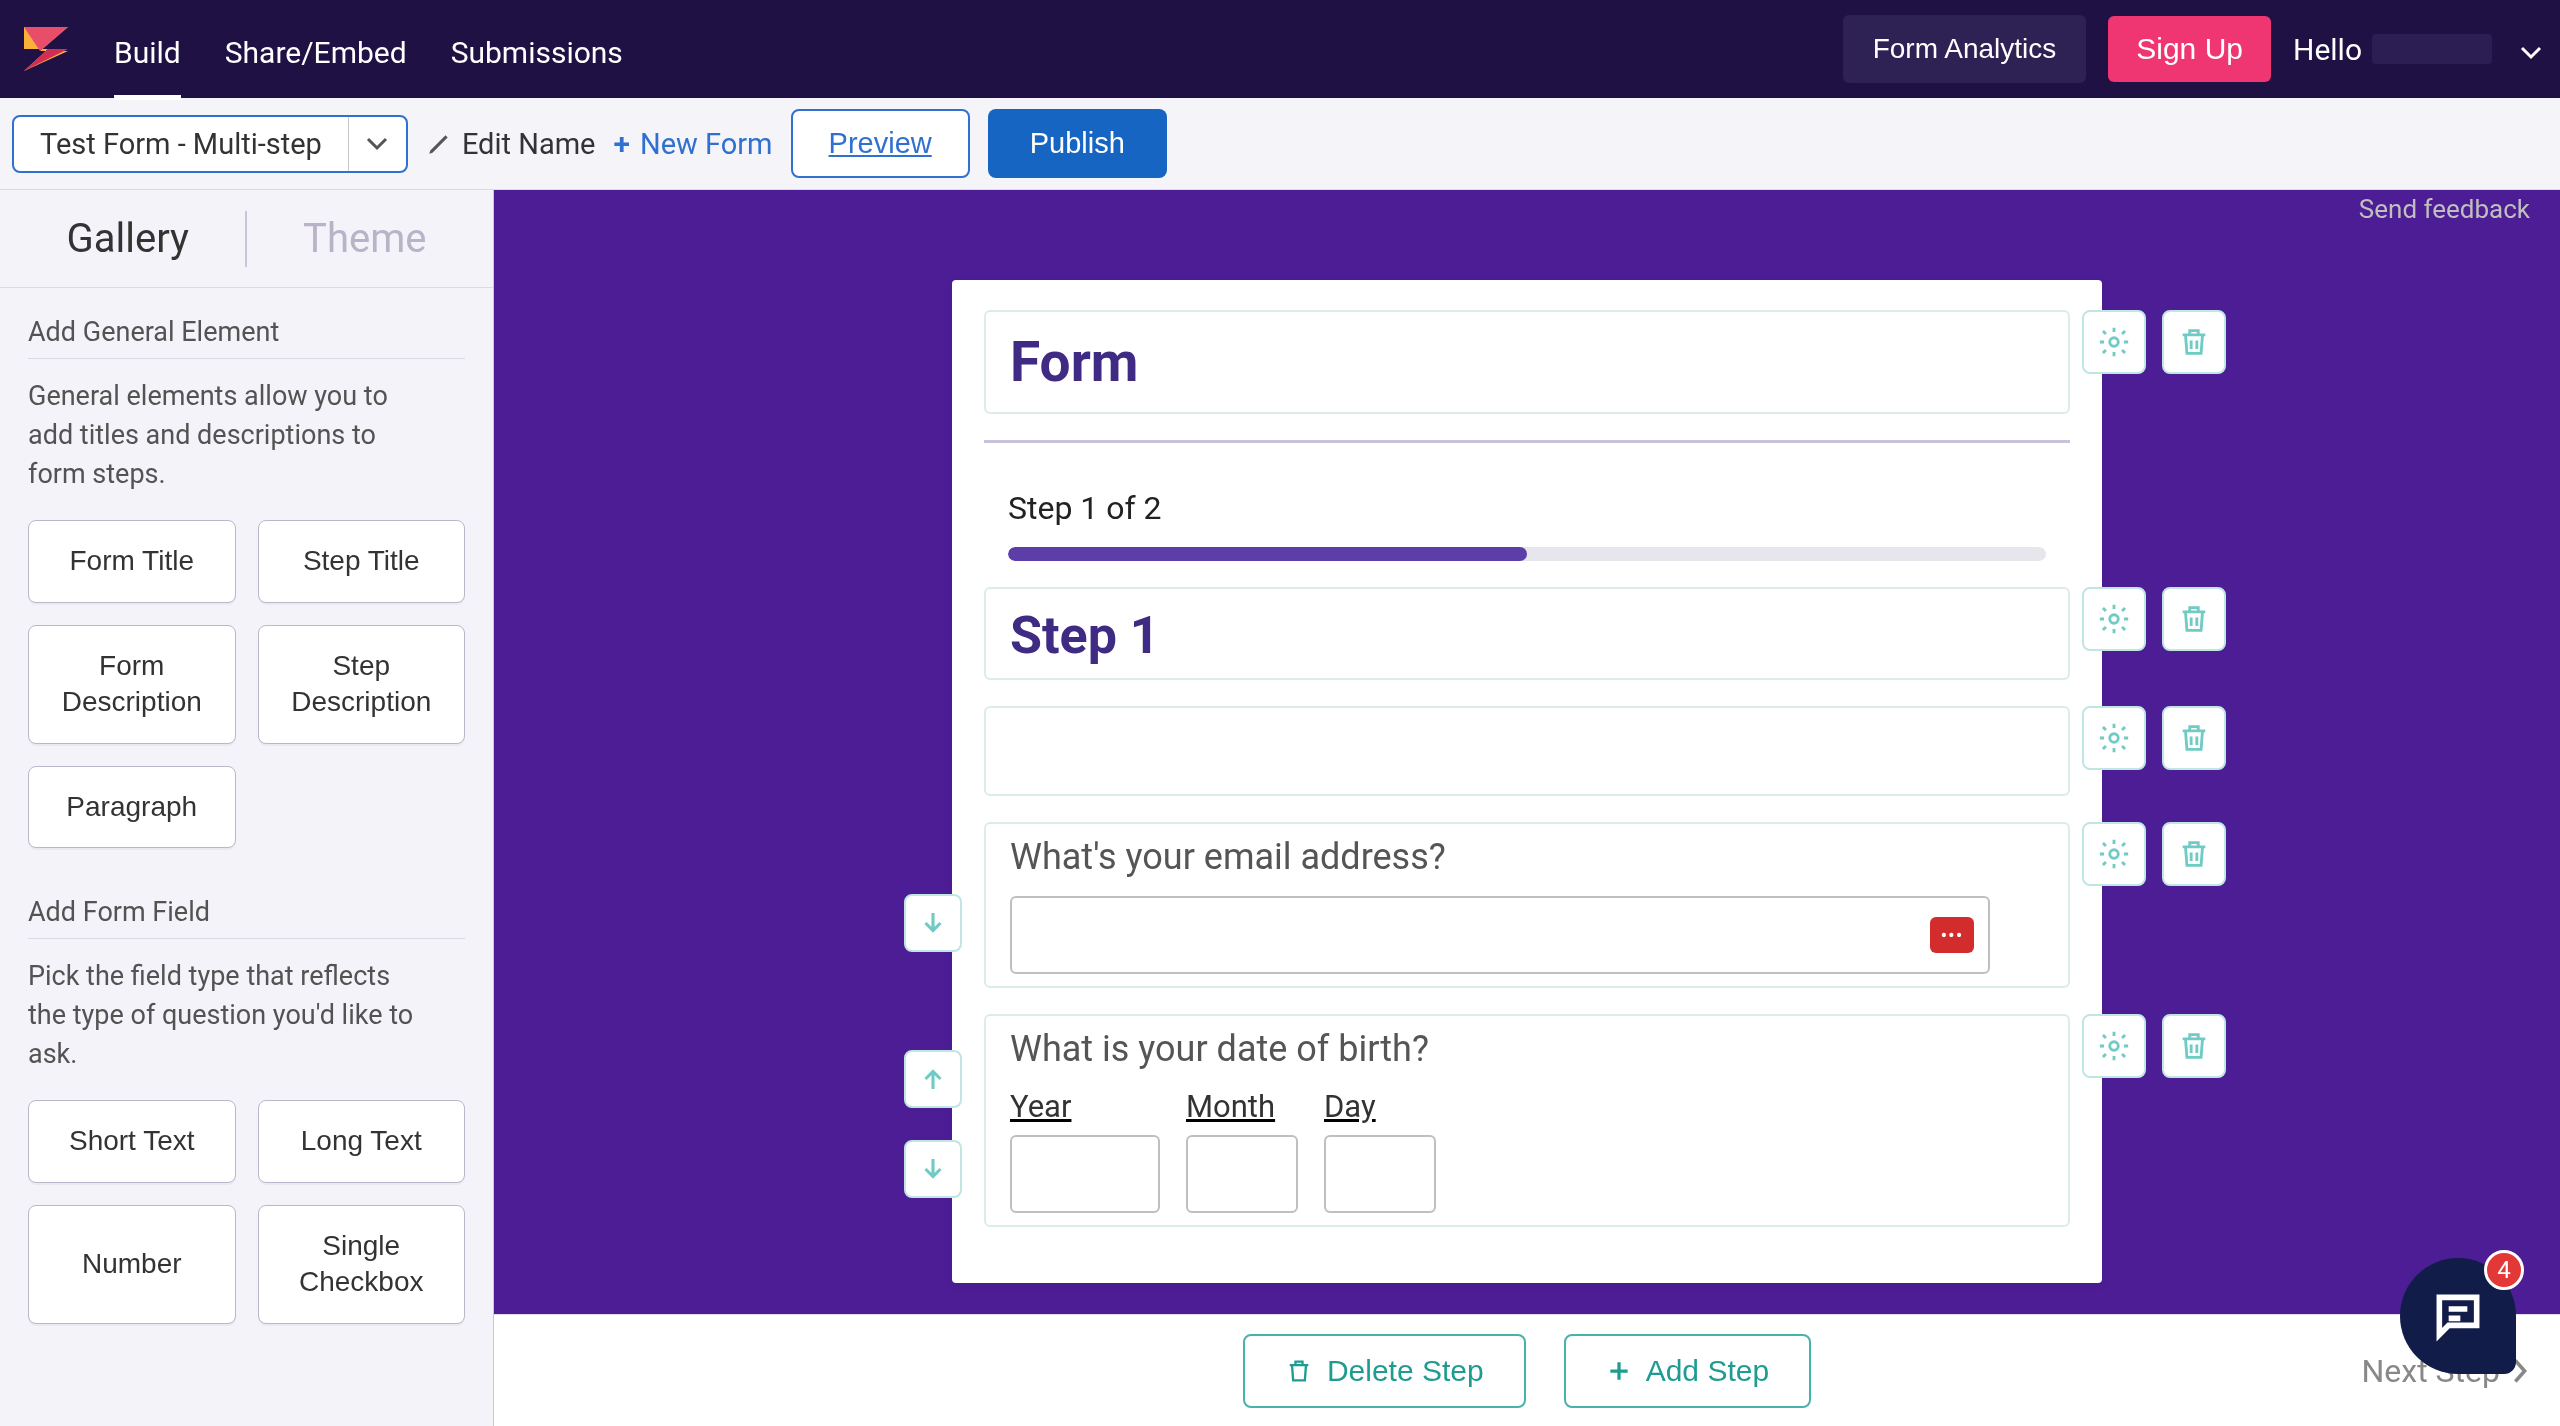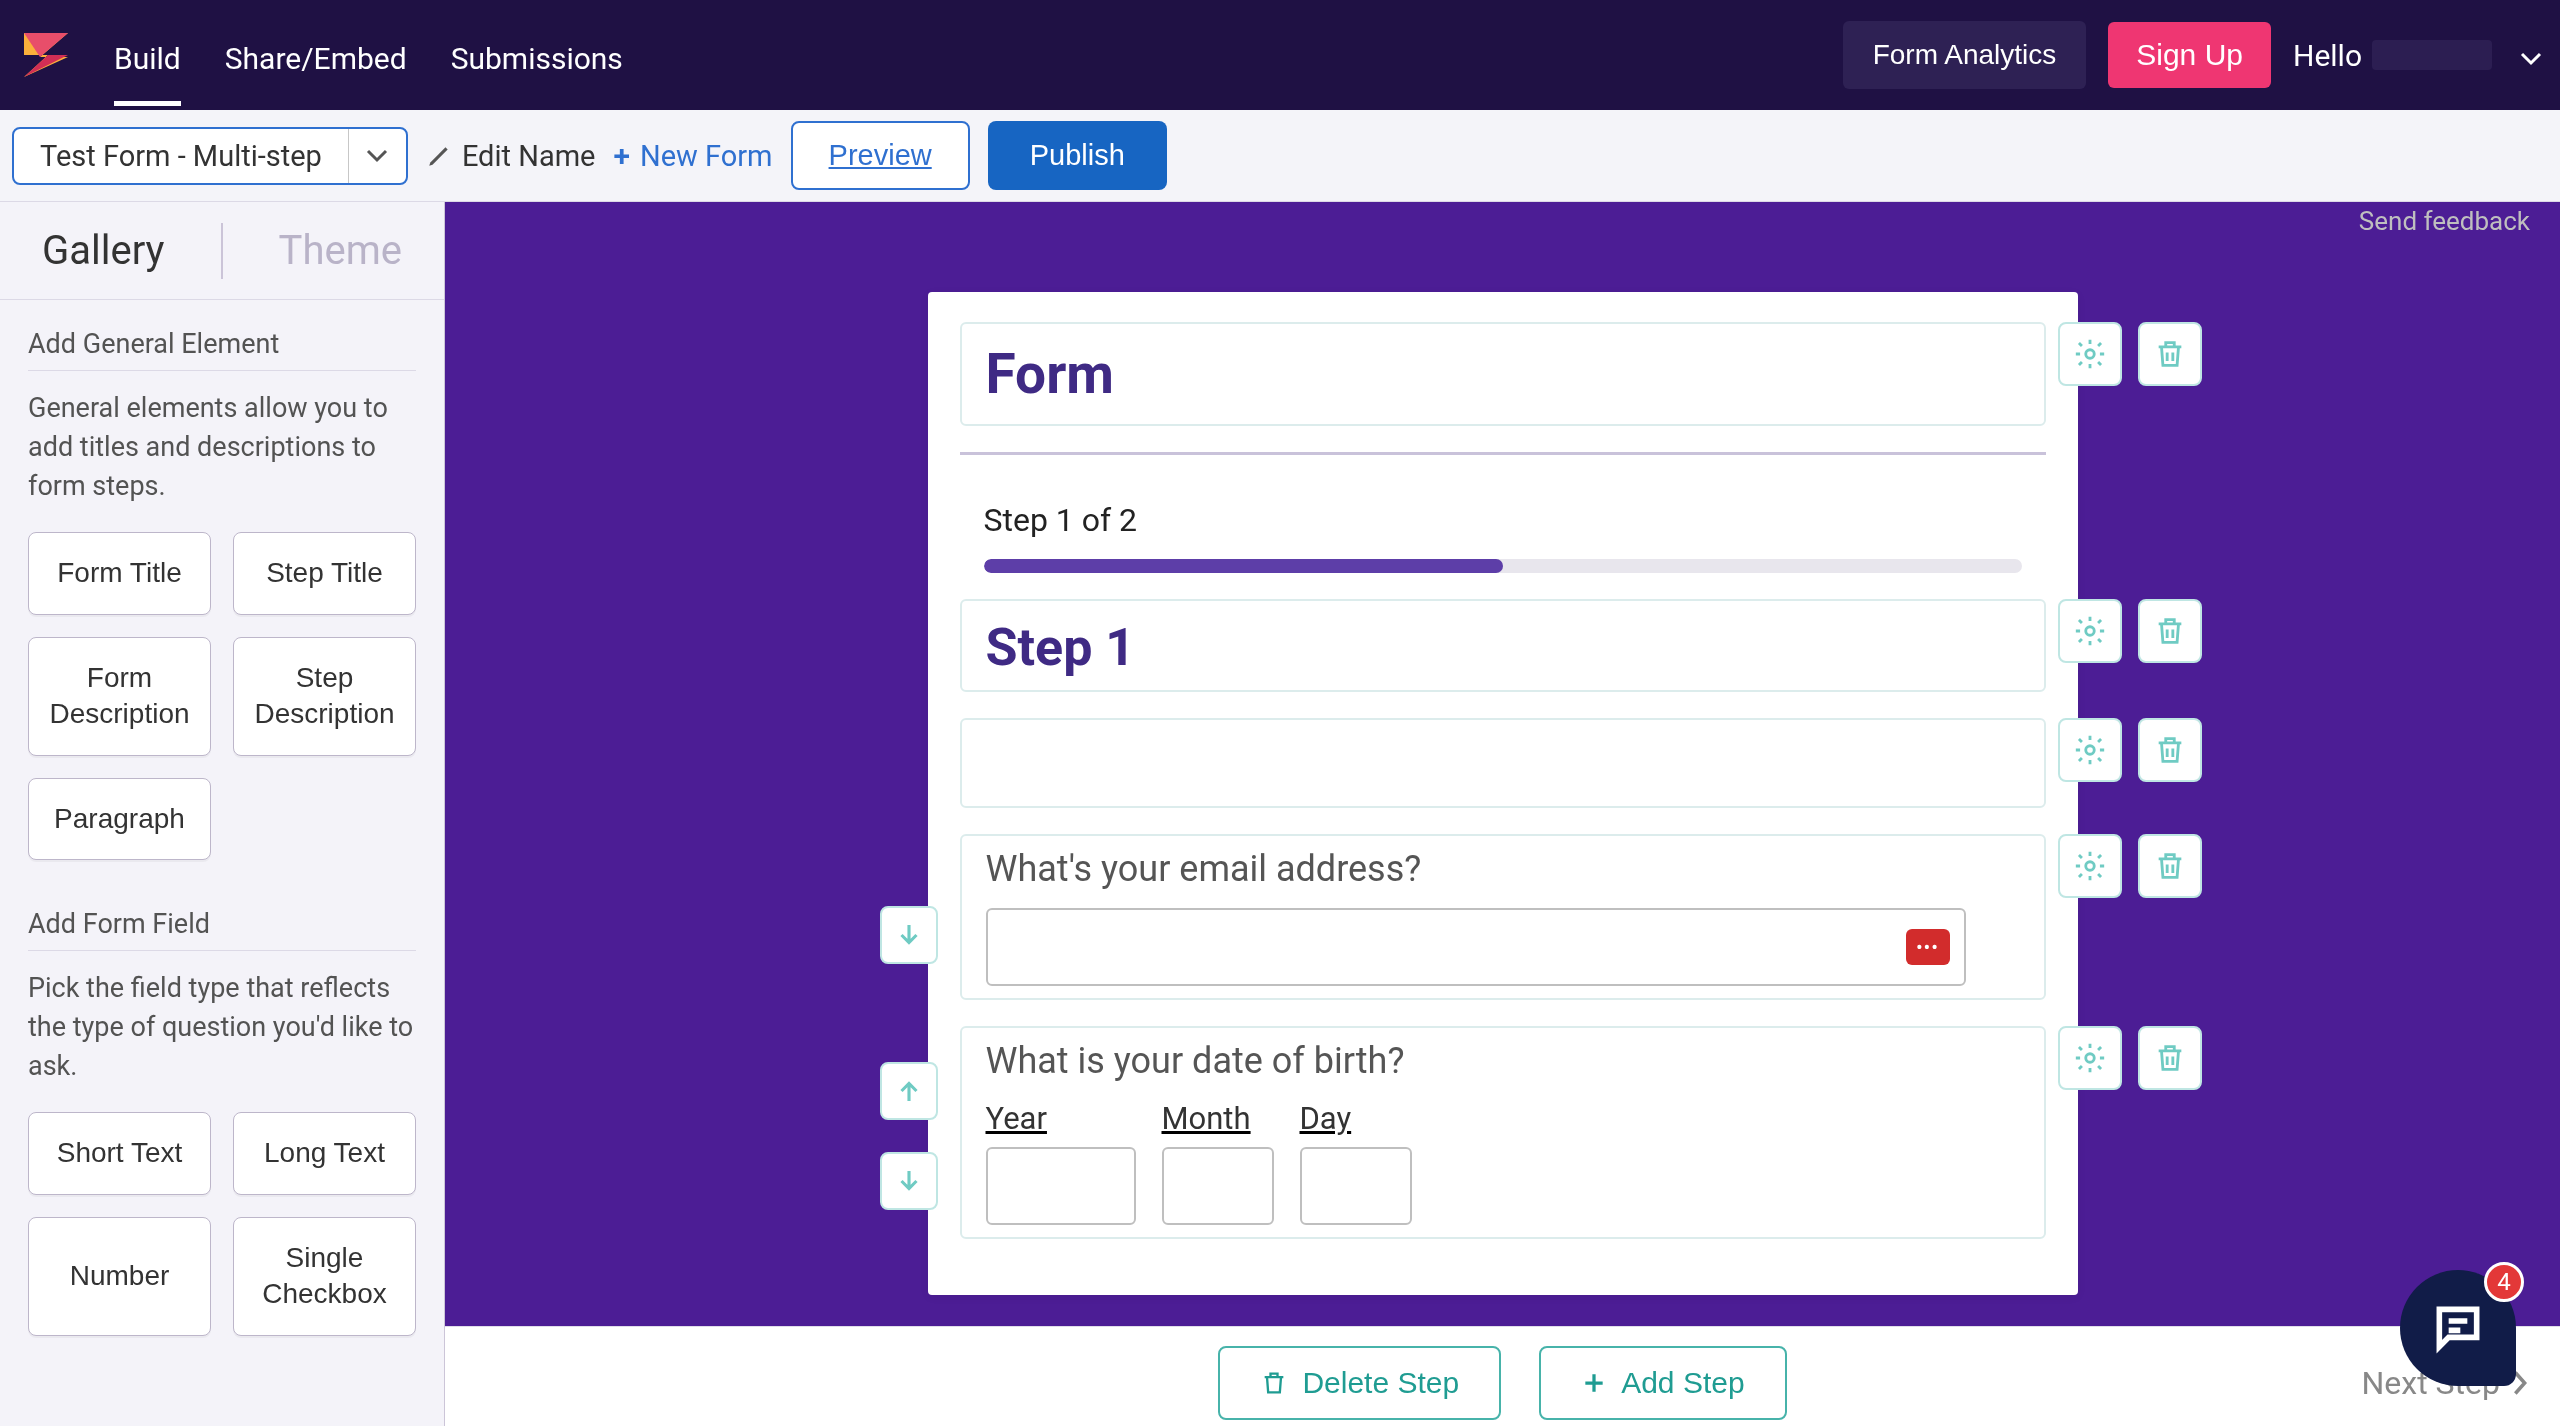--- a/index.html
+++ b/index.html
@@ -1,19 +1,19 @@
 <!DOCTYPE html>
 <html><head>
 <meta charset="utf-8">
 <style>
   * { box-sizing: border-box; margin: 0; padding: 0; }
   body { font-family: -apple-system, BlinkMacSystemFont, "Segoe UI", Roboto, sans-serif; background: #f4f4f7; overflow: hidden; height: 1426px; width: 2560px; }
 
   
-  .top-nav { background: #1f1144; height: 110px; display: flex; align-items: center; padding: 0 18px; color: #fff; }
+  .top-nav { background: #1f1144; height: 98px; display: flex; align-items: center; padding: 0 18px; color: #fff; }
   .logo { width: 56px; height: 56px; margin-right: 40px; position: relative; }
   .logo svg { width: 100%; height: 100%; }
   .nav-tabs { display: flex; gap: 44px; align-items: center; flex: 1; }
   .nav-tab { font-size: 30px; color: #fff; padding: 30px 0 24px; cursor: pointer; position: relative; }
   .nav-tab.active::after { content: ""; position: absolute; left: 0; right: 0; bottom: -6px; height: 5px; background: #fff; }
   .nav-right { display: flex; align-items: center; gap: 22px; }
   .btn-analytics { background: #2e2154; color: #fff; font-size: 28px; padding: 18px 30px; border-radius: 6px; cursor: pointer; border: none; }
   .btn-signup { background: #ef3672; color: #fff; font-size: 30px; padding: 16px 28px; border-radius: 6px; cursor: pointer; border: none; font-weight: 500; }
   .hello { font-size: 30px; color: #fff; display: flex; align-items: center; gap: 10px; }
   .hello-name { width: 120px; height: 30px; background: #2c1e52; border-radius: 4px; display: inline-block; }
@@ -28,21 +28,21 @@
   .toolbar-link.blue { color: #2f70d0; }
   .icon-pencil { width: 26px; height: 26px; }
   .icon-plus-sm { font-size: 30px; font-weight: 600; }
   .btn-preview { background: #fff; border: 2px solid #2f70d0; color: #2f70d0; font-size: 29px; padding: 16px 36px; border-radius: 8px; cursor: pointer; text-decoration: underline; }
   .btn-publish { background: #1765c2; color: #fff; border: none; font-size: 29px; padding: 18px 42px; border-radius: 8px; cursor: pointer; }
 
   
   .main { display: flex; height: calc(100% - 190px); }
 
   
-  .sidebar { width: 445px; background: #f4f3f9; border-right: 1px solid #ccc5d8; display: flex; flex-direction: column; position: relative; }
+  .sidebar { width: 494px; background: #f4f3f9; border-right: 1px solid #ccc5d8; display: flex; flex-direction: column; position: relative; }
   .side-tabs { display: flex; height: 98px; align-items: center; justify-content: center; gap: 56px; border-bottom: 1px solid #dcd9e6; padding: 0 40px; }
   .side-tab { font-size: 40px; color: #333; cursor: pointer; }
   .side-tab.muted { color: #b9b3c8; }
   .side-divider { width: 2px; height: 56px; background: #cbc4d8; }
   .side-scroll { overflow-y: auto; flex: 1; padding: 28px 28px 32px 28px; position: relative; }
   .side-scroll::-webkit-scrollbar { width: 16px; }
   .side-scroll::-webkit-scrollbar-thumb { background: #b2abc0; border-radius: 8px; }
   .side-scroll::-webkit-scrollbar-track { background: transparent; }
   .section-title { font-size: 27px; color: #535353; margin-bottom: 10px; }
   .section-hr { border: none; border-top: 1px solid #dcd9e6; margin-bottom: 18px; }

